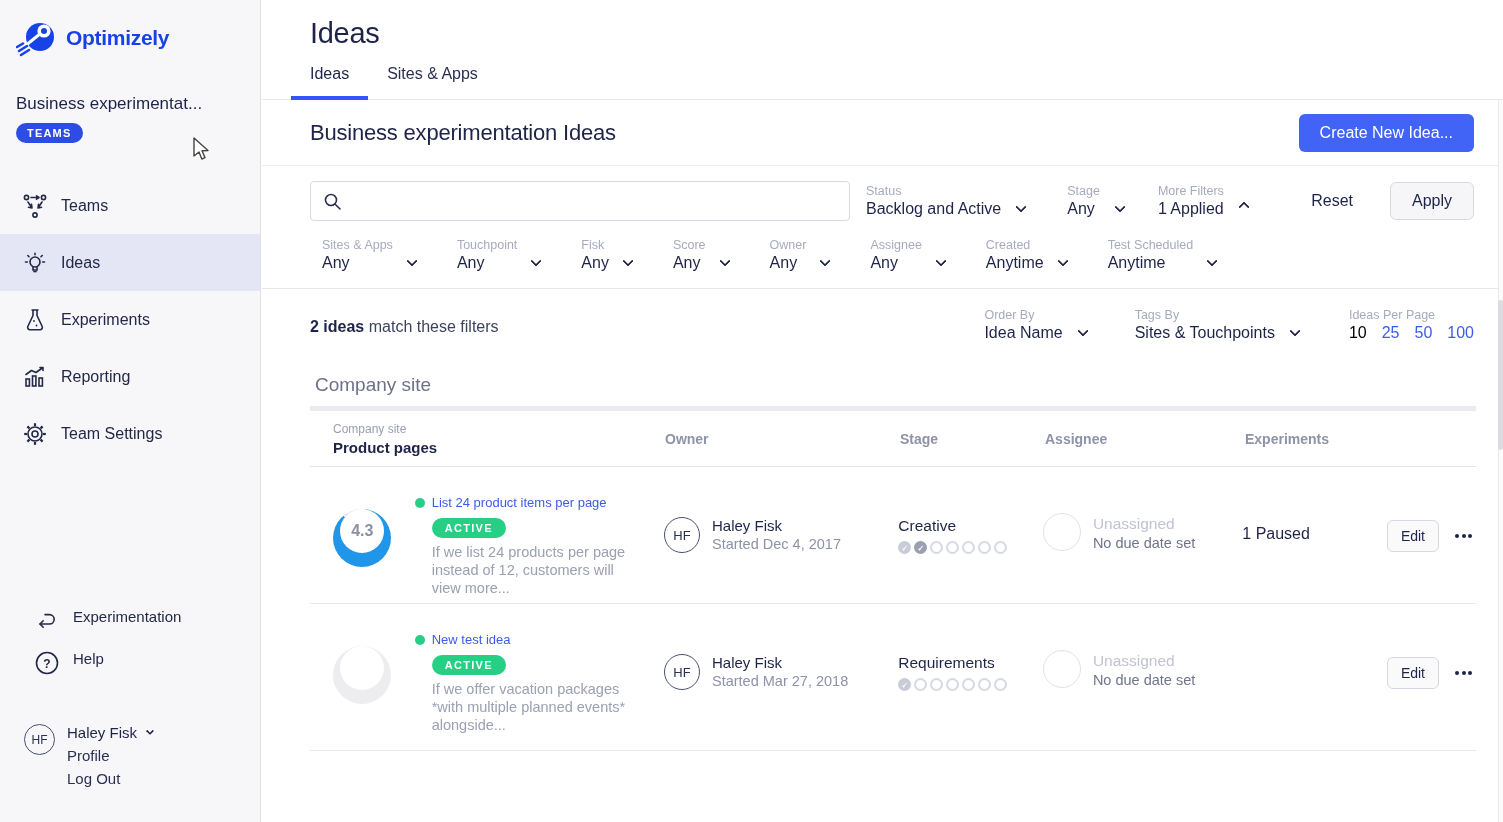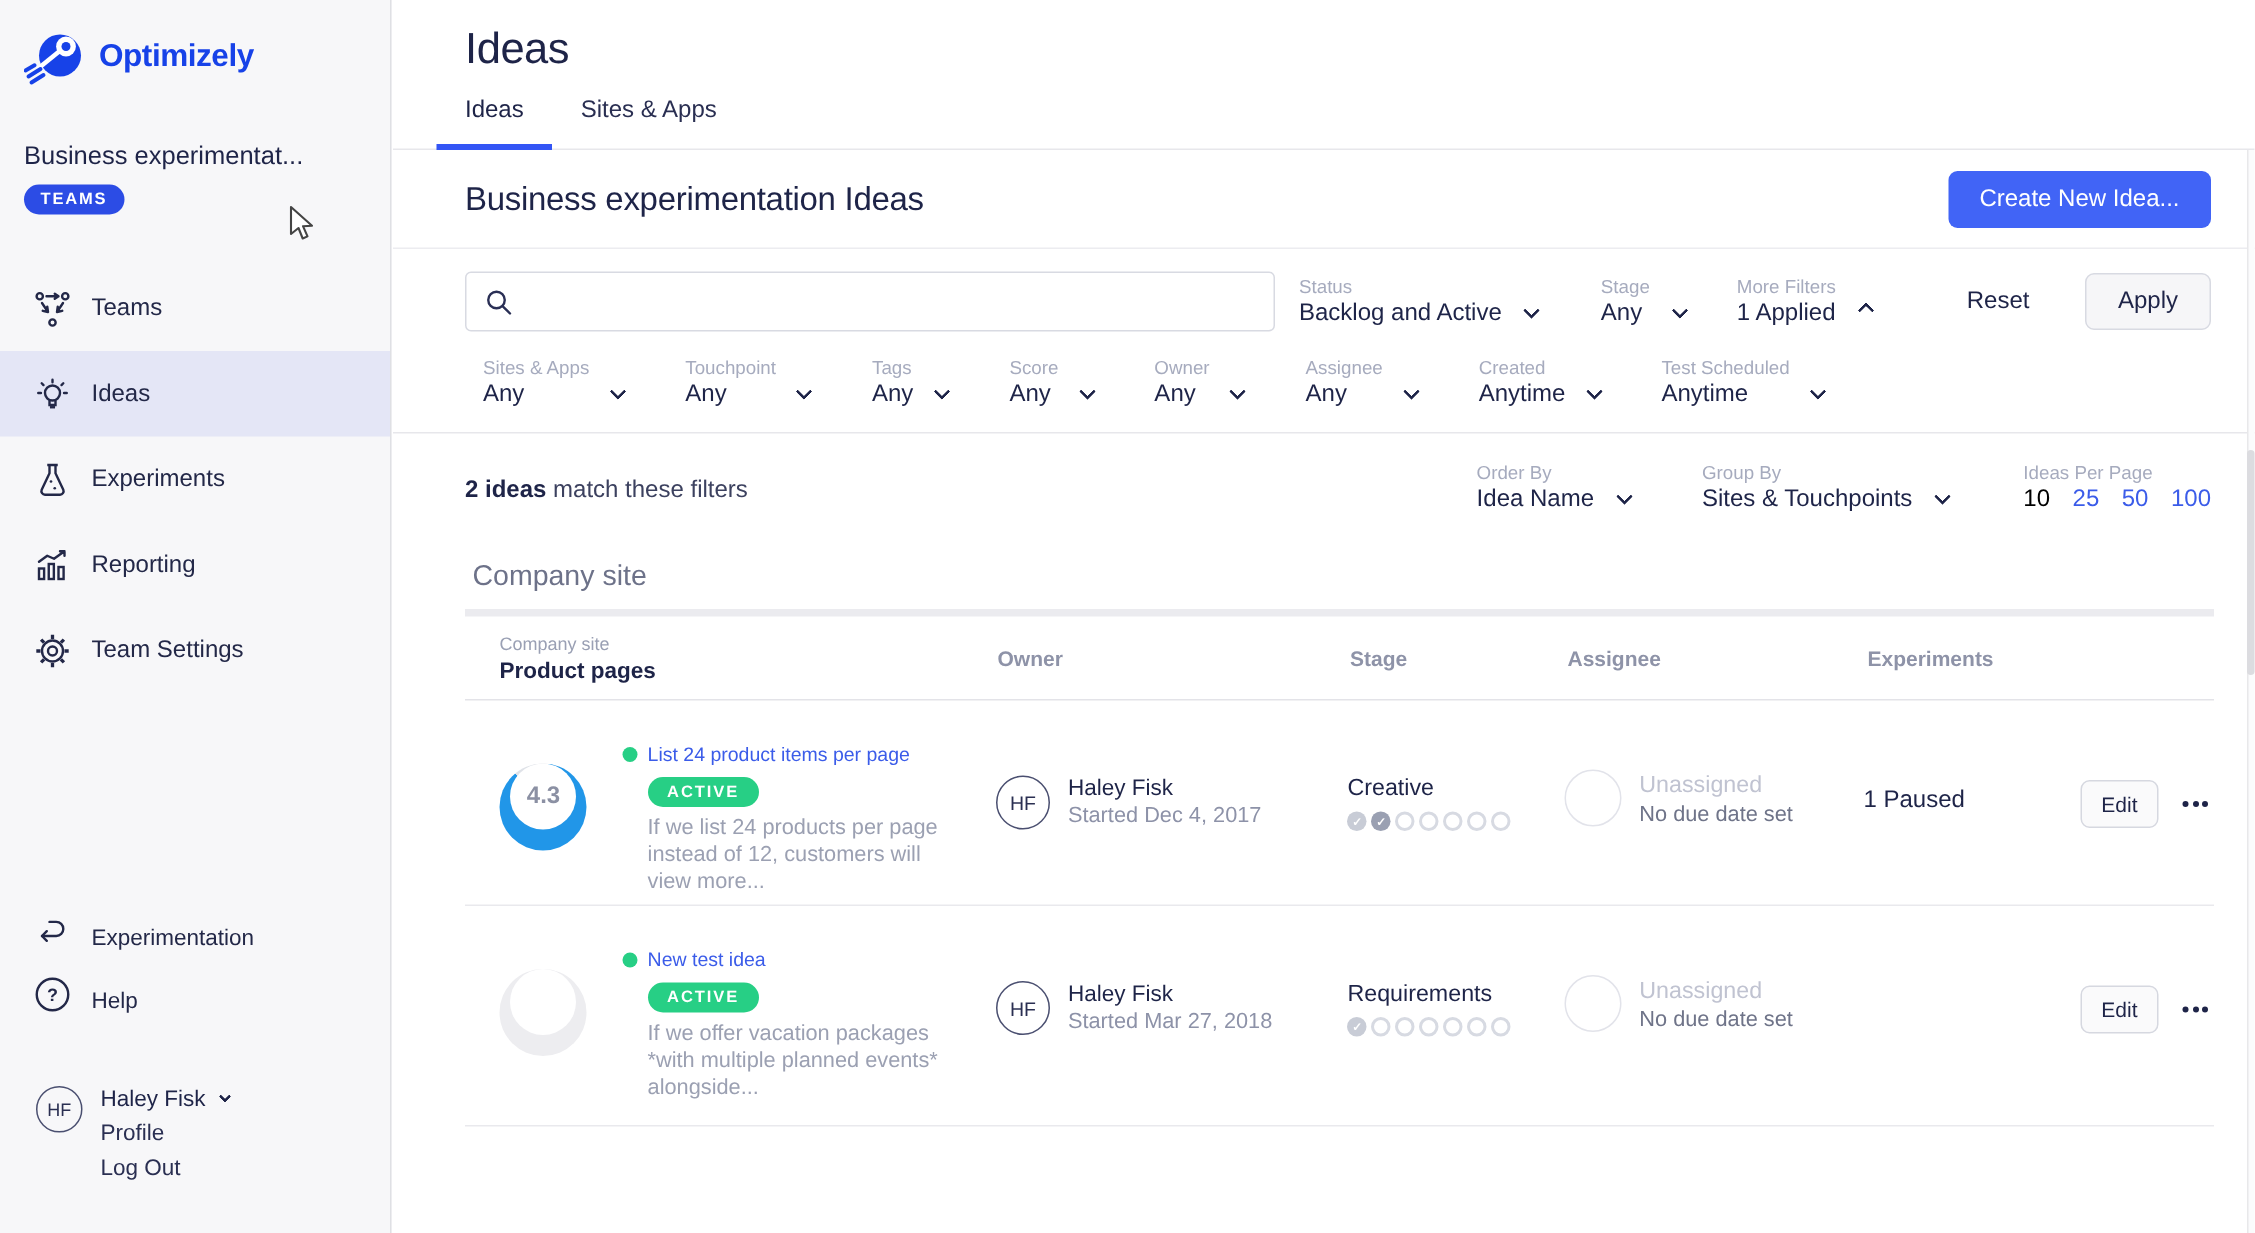--- a/index.html
+++ b/index.html
@@ -13,21 +13,21 @@
   .logo-row{display:flex;align-items:center;padding:18px 0 0 16px;}
   .logo-word{font-size:21px;font-weight:bold;color:#1742e8;margin-left:8px;letter-spacing:-0.3px;}
   .workspace{padding:36px 16px 0 16px;}
   .ws-name{font-size:17px;color:#1e2448;font-weight:500;white-space:nowrap;overflow:hidden;}
   .ws-badge{display:inline-block;margin-top:9px;background:#2c4ce5;color:#fff;font-size:11px;font-weight:bold;letter-spacing:1.2px;padding:4px 11px;border-radius:11px;}
   .nav{margin-top:34px;}
   .nav-item{display:flex;align-items:center;height:57px;padding-left:22px;cursor:pointer;}
   .nav-item.active{background:#e4e6f6;}
   .nav-icon{width:26px;height:26px;display:flex;align-items:center;justify-content:center;}
   .nav-label{margin-left:13px;font-size:16px;color:#232848;}
-  .s-abs{position:absolute;left:0;right:0;display:flex;align-items:flex-end;padding-left:22px;}
+  .s-abs{position:absolute;left:12px;right:0;display:flex;align-items:flex-start;padding-left:22px;}
   .exp-row{top:608px;}
   .help-row{top:650px;}
   .foot-label{margin-left:13px;font-size:15px;color:#232848;}
   .help-circle{width:26px;height:26px;}
   .user-block{position:absolute;top:724px;left:24px;display:flex;align-items:flex-start;}
   .avatar-s{width:31px;height:31px;border:1px solid #4a4f70;border-radius:50%;display:flex;align-items:center;justify-content:center;font-size:12px;color:#2a2f52;background:#f7f7f9;}
   .user-col{margin-left:12px;}
   .user-name-row{display:flex;align-items:center;font-size:15px;color:#1e2448;}
   .user-link{font-size:15px;color:#2a2f52;margin-top:6px;cursor:pointer;}
   .chev{display:inline-block;width:8px;height:8px;border-right:2.4px solid #1e2448;border-bottom:2.4px solid #1e2448;transform:rotate(45deg);border-radius:1px;}
@@ -314,21 +314,21 @@
       </div>
       <div class="dd">
         <div class="dd-text">
             <div class="dd-label">Touchpoint</div>
             <div class="dd-value">Any</div>
           </div>
         <span class="chev"></span>
       </div>
       <div class="dd">
         <div class="dd-text">
-            <div class="dd-label">Tags</div>
+            <div class="dd-label">Fisk</div>
             <div class="dd-value">Any</div>
           </div>
         <span class="chev"></span>
       </div>
       <div class="dd">
         <div class="dd-text">
             <div class="dd-label">Score</div>
             <div class="dd-value">Any</div>
           </div>
         <span class="chev"></span>
@@ -372,21 +372,21 @@
     <div class="rb-right">
       <div class="dd">
         <div class="dd-text">
             <div class="dd-label">Order By</div>
             <div class="dd-value">Idea Name</div>
           </div>
         <span class="chev"></span>
       </div>
       <div class="dd">
         <div class="dd-text">
-            <div class="dd-label">Group By</div>
+            <div class="dd-label">Tags By</div>
             <div class="dd-value">Sites &amp; Touchpoints</div>
           </div>
         <span class="chev"></span>
       </div>
       <div class="per-page">
         <div class="dd-label">Ideas Per Page</div>
         <div class="pp-row">
           <span class="pp selected">10</span>
           <span class="pp">25</span>
           <span class="pp">50</span>

